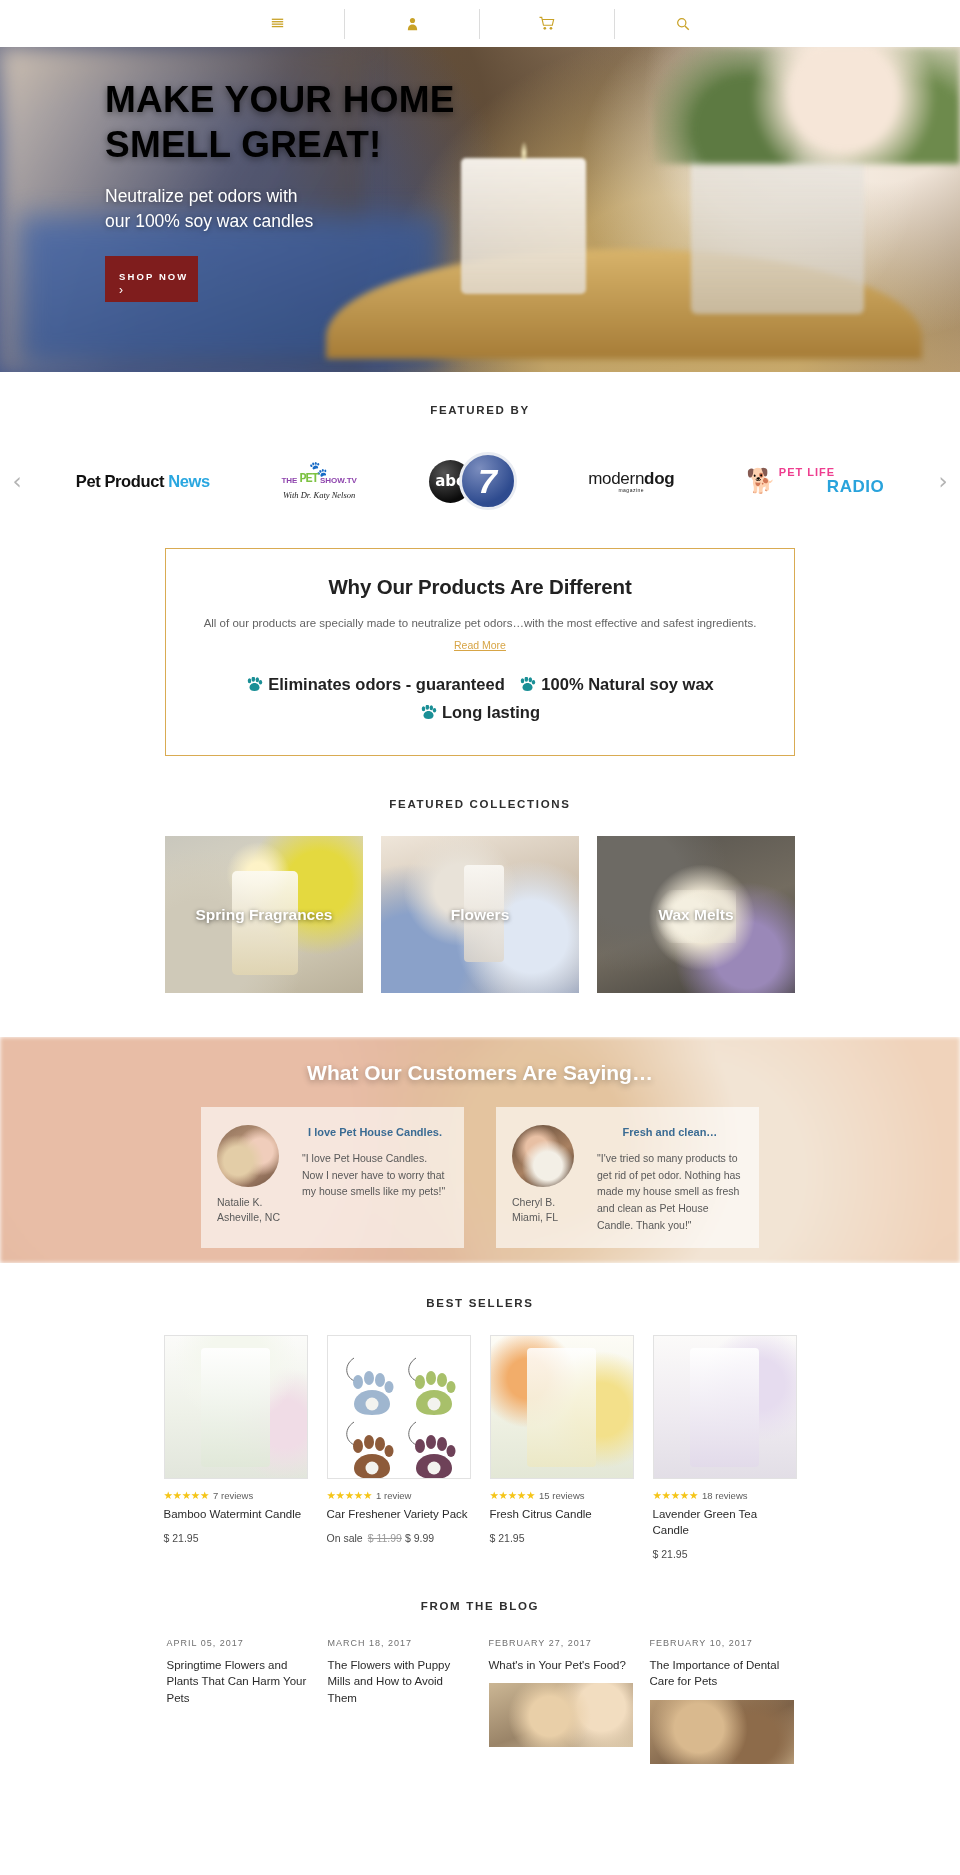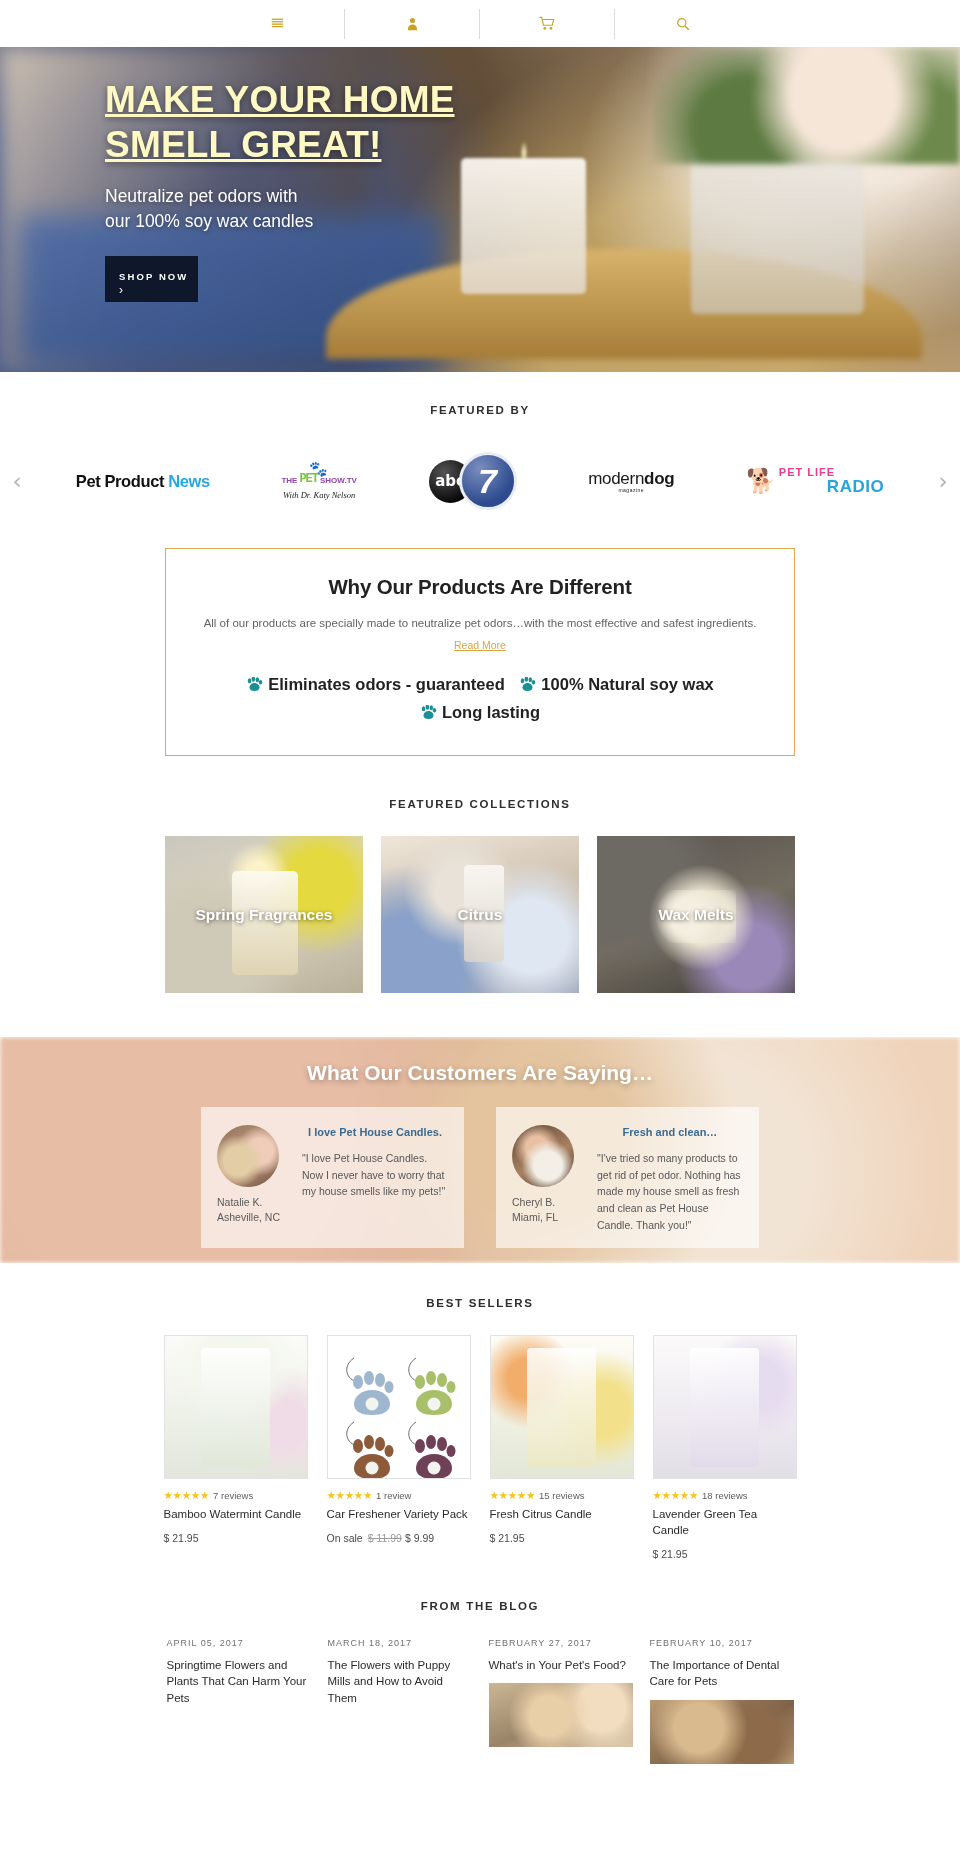--- a/index.html
+++ b/index.html
@@ -90,39 +90,38 @@
     filter: blur(1px);
   }
   .hero-content {
     position: absolute;
     left: 105px; top: 30px;
     z-index: 3;
   }
   .hero-title {
     font-size: 37px;
     font-weight: bold;
-    color: #fef9c3;
+    color: #000000;
     line-height: 1.22;
     letter-spacing: .2px;
     text-shadow: 0 2px 7px rgba(0,0,0,.45);
-    text-decoration: underline;
   }
   .hero-sub {
     margin-top: 17px;
     font-size: 17.5px;
     color: #ffffff;
     line-height: 1.42;
     font-weight: 400;
     text-shadow: 0 1px 5px rgba(0,0,0,.4);
   }
   .hero-btn {
     margin-top: 22px;
     width: 93px;
     height: 46px;
-    background: #0f172a;
+    background: #7f1d1d;
     border: none;
     cursor: pointer;
     display: block;
     padding: 9px 0 0 14px;
     text-align: left;
   }
   .hero-btn-label {
     display: block;
     color: #ffffff;
     font-size: 9.5px;
@@ -660,21 +659,21 @@
 
   <div class="collections">
     <div class="sec-head">FEATURED COLLECTIONS</div>
     <div class="coll-row">
       <div class="coll-card">
         <div class="coll-img c1"></div>
         <div class="coll-label">Spring Fragrances</div>
       </div>
       <div class="coll-card">
         <div class="coll-img c2"></div>
-        <div class="coll-label">Citrus</div>
+        <div class="coll-label">Flowers</div>
       </div>
       <div class="coll-card">
         <div class="coll-img c3"></div>
         <div class="coll-label">Wax Melts</div>
       </div>
     </div>
   </div>
 
   <div class="testi">
     <div class="testi-bg"></div>

